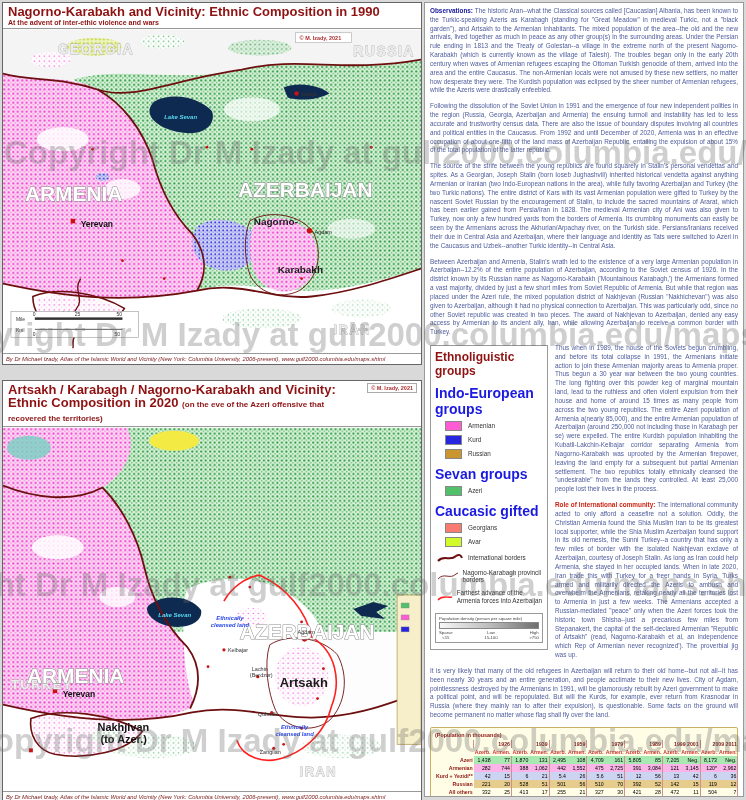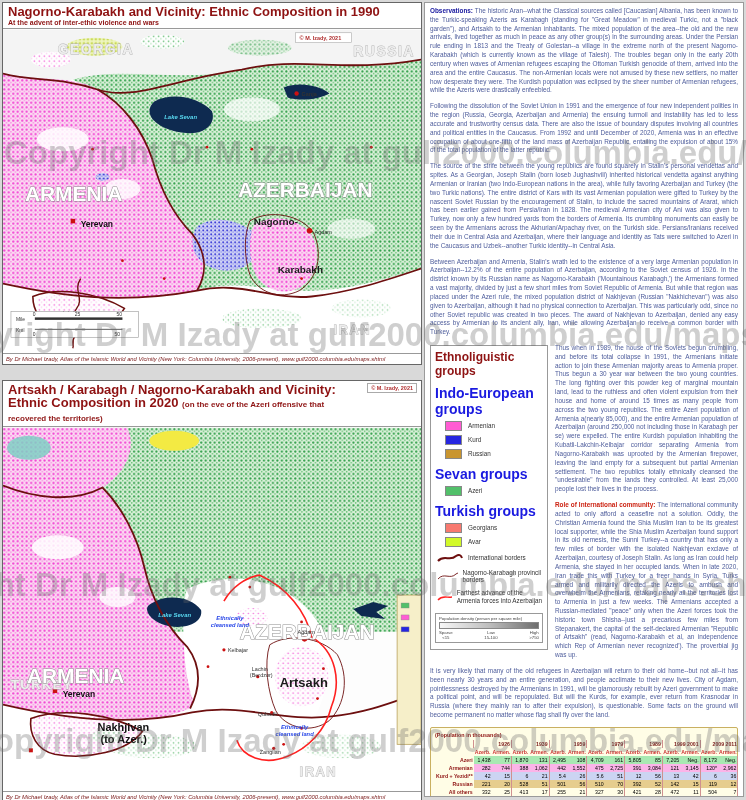--- a/index.html
+++ b/index.html
@@ -340,21 +340,21 @@
         <span class="sw" style="background: rgb(201, 149, 47);"></span>
         <span>Russian</span>
         </div>
 
       <div class="lg-group">Sevan groups</div>
       <div class="lg-item">
         <span class="sw" style="background: rgb(82, 192, 106);"></span>
         <span>Azeri</span>
         </div>
 
-      <div class="lg-group">Turkish groups</div>
+      <div class="lg-group">Caucasic gifted</div>
       <div class="lg-item">
         <span class="sw" style="background: rgb(248, 122, 112);"></span>
         <span>Georgians</span>
         </div>
       <div class="lg-item">
         <span class="sw" style="background: rgb(210, 249, 41);"></span>
         <span>Avar</span>
         </div>
 
       <div class="lg-line">

